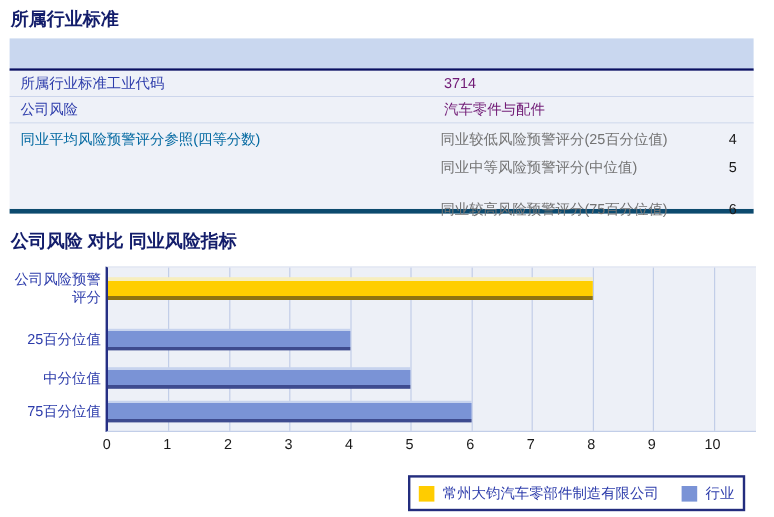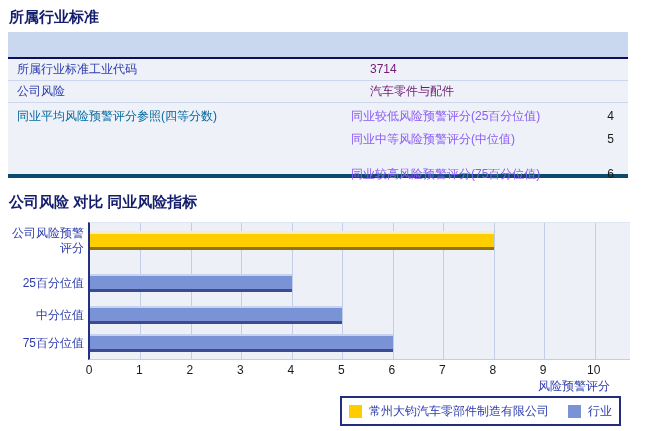--- a/index.html
+++ b/index.html
@@ -16,21 +16,21 @@
 
   
   .itable{margin:8px 0 0 8px;width:620px;border-bottom:4px solid #0c4a6e;}
   .t-header{height:25px;background:#c9d7ef;border-bottom:2px solid #0a1060;}
   .t-row{position:relative;height:21px;background:#eef1f8;border-bottom:1px solid #ccd6ec;}
   .t-row .lbl{position:absolute;left:9px;top:0;line-height:21px;color:#2d3cab;}
   .t-row .val{position:absolute;left:362px;top:0;line-height:21px;color:#701a75;}
   .t-quartile{position:relative;height:71px;background:#eef1f8;}
   .t-quartile .lbl{position:absolute;left:9px;top:3px;line-height:21px;color:#0369a1;}
   .q-item{position:absolute;left:0;width:100%;height:23px;}
-  .q-item .q-lbl{position:absolute;left:343px;line-height:23px;color:#8b5cf6;}
+  .q-item .q-lbl{position:absolute;left:359px;line-height:23px;color:#737373;}
   .q-item .q-val{position:absolute;right:14px;line-height:23px;color:#1a1a1a;}
   .q-item.i0{top:2px;} .q-item.i1{top:25px;} .q-item.i2{top:48px;margin-top:12px;}
 
   
   .chart{position:relative;margin:13px 0 0 8px;width:620px;height:206px;}
   .plot{
     position:absolute;left:80px;top:0;width:540px;height:136px;
     background:#edf0f7;border-left:2px solid #252f84;
     border-bottom:1px solid #c2cee8;border-top:1px solid #dfe5f2;
   }
@@ -126,21 +126,20 @@
       <span class="xtick" style="left: 28.0374%;">3</span>
       <span class="xtick" style="left: 37.3832%;">4</span>
       <span class="xtick" style="left: 46.729%;">5</span>
       <span class="xtick" style="left: 56.0748%;">6</span>
       <span class="xtick" style="left: 65.4206%;">7</span>
       <span class="xtick" style="left: 74.7664%;">8</span>
       <span class="xtick" style="left: 84.1121%;">9</span>
       <span class="xtick" style="left: 93.4579%;">10</span>
     </div>
 
-  <div class="xlabel">风险预警评分</div>
 
   <div class="legend">
     <span class="swatch" id="sw0" style="background: rgb(255, 204, 0);"></span>
     <span>常州大钧汽车零部件制造有限公司</span>
     <span class="sep"></span>
     <span class="swatch" id="sw1" style="background: rgb(122, 147, 214);"></span>
     <span>行业</span>
   </div>
 </div>
 

